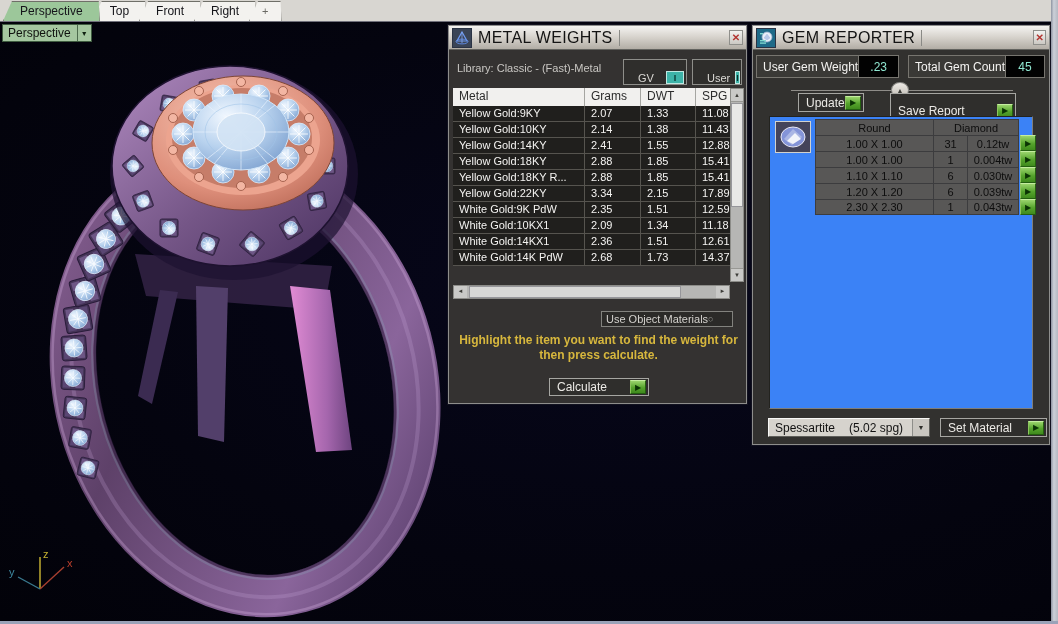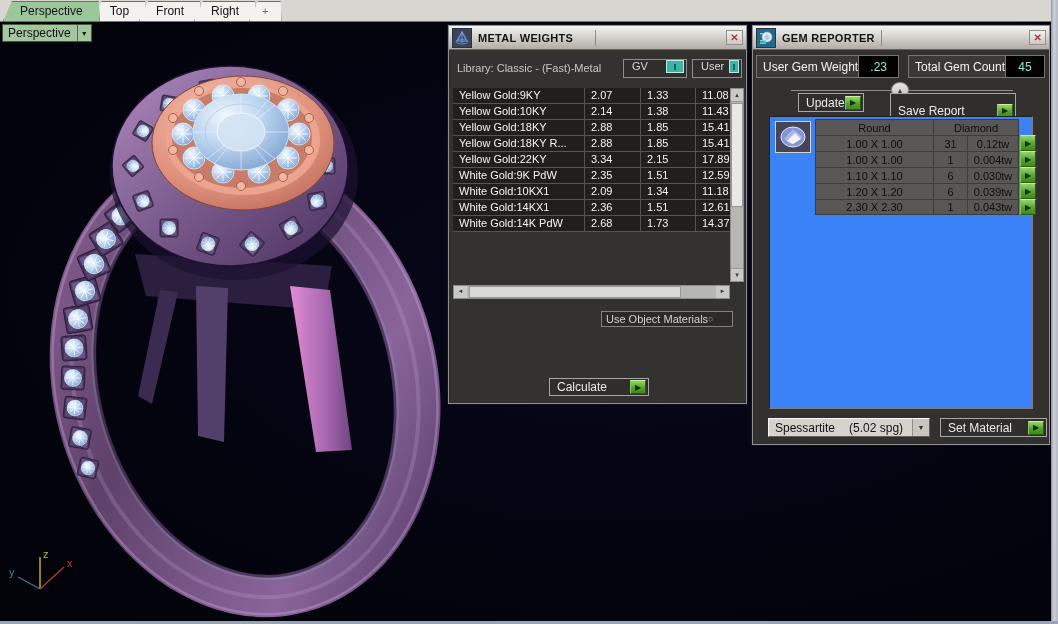--- a/index.html
+++ b/index.html
@@ -16,32 +16,32 @@
   
   .viewport{position:absolute;left:0;top:22px;width:1051px;height:599px;background:radial-gradient(ellipse at 60% 45%,#07071c 0%,#04040f 60%,#020209 100%);overflow:hidden}
   .vplabel{position:absolute;left:2px;top:2px;display:flex;align-items:stretch;background:#a5c7a0;border:1px solid #3f5c40;font-size:12px;color:#10120f;z-index:4;height:18px}
   .vplabel .vptext{padding:1px 6px 0 5px}
   .vplabel .vparrow{border-left:1px solid #4c6b4c;width:14px;display:flex;align-items:center;justify-content:center;font-size:7px;color:#102010}
 
   
   .panel{position:absolute;background:#343231;border:1px solid #8e8e8c;box-shadow:0 0 0 1px #11111f}
   .titlebar{position:absolute;left:0;top:0;right:0;height:24px;background:linear-gradient(180deg,#f4f3f1 0%,#d9d5cf 45%,#b2ada5 100%);border-bottom:1px solid #63635f;display:flex;align-items:center;padding:0 3px;gap:6px}
   .title-icon{width:20px;height:20px;flex:0 0 20px;border:1px solid #2a3344;display:flex;align-items:center;justify-content:center}
-  .ptitle{font-size:11px;font-weight:bold;color:#141414;letter-spacing:.3px;white-space:nowrap}
+  .ptitle{font-size:16px;font-weight:normal;color:#141414;letter-spacing:.3px;white-space:nowrap}
   .tsep{width:1px;height:16px;background:#8a8a86;margin-left:auto}
   .tspace{width:118px}
   .close-btn{width:17px;height:15px;background:linear-gradient(#f2f2f0,#ccc9c3);border:1px solid #8f8f8b;color:#b23430;font-size:10px;line-height:13px;text-align:center;font-weight:bold;cursor:default}
 
   .ga{background:linear-gradient(180deg,#9ad46c 0%,#55a32c 55%,#3f8a1d 100%);border:1px solid #245f10;border-top-color:#c4eda0;border-left-color:#8cc45e;color:#0b3304;font-size:8px;display:flex;align-items:center;justify-content:center;flex:0 0 16px;width:16px;height:14px}
   .dbtn{background:#2f2e2c;border:1px solid #a6a6a2;color:#eceae6;font-size:12px;display:flex;align-items:center;justify-content:space-between;padding:1px 2px 1px 7px;cursor:default}
 
   
   #mw{left:448px;top:25px;width:299px;height:379px}
   .mw-library{position:absolute;left:8px;top:36px;font-size:11px;color:#c9c7c3}
-  .tglbtn{position:absolute;height:19px;background:#2f2e2c;border:1px solid #8e8e8a;display:flex;align-items:flex-start;justify-content:space-between;padding:0 2px 0 8px;font-size:11px;color:#dcdad6}
+  .tglbtn{position:absolute;height:26px;background:#2f2e2c;border:1px solid #8e8e8a;display:flex;align-items:flex-end;justify-content:space-between;padding:0 2px 0 14px;font-size:11px;color:#dcdad6}
   .tglbox{width:18px;height:13px;background:#3db3a8;border:1px solid #bfe8e2;color:#07332e;font-size:9px;font-weight:bold;display:flex;align-items:center;justify-content:center;margin-left:5px}
   #gvbtn{left:174px;top:33px;width:64px}
   #userbtn{left:243px;top:33px;width:50px}
 
   .mtable{position:absolute;left:4px;top:62px;width:277px}
   .mhead{display:flex;height:18px;background:#f1f0ee;color:#2c2c2c;font-size:12px;line-height:17px}
   .mhead>div{border-right:1px solid #a5a5a1;padding-left:6px;white-space:nowrap;overflow:hidden}
   .mrow{display:flex;height:16px;background:#201f1d;border-bottom:1px solid #56544f;font-size:11px;color:#f4f3f1;line-height:15px}
   .mrow>div{border-right:1px solid #56544f;padding-left:6px;white-space:nowrap;overflow:hidden}
   .c-metal{width:132px;flex:0 0 132px}.c-grams{width:56px;flex:0 0 56px}.c-dwt{width:55px;flex:0 0 55px}.c-spg{width:34px;flex:1;border-right:none!important}
@@ -276,35 +276,47 @@
     <div class="tglbtn" id="gvbtn">
       <span>GV</span>
       <span class="tglbox">I</span>
     </div>
     <div class="tglbtn" id="userbtn">
       <span>User</span>
       <span class="tglbox">I</span>
     </div>
 
     <div class="mtable">
+      <div class="mhead">
+        <div class="c-metal">Metal</div>
+        <div class="c-grams">Grams</div>
+        <div class="c-dwt">DWT</div>
+        <div class="c-spg">SPG</div>
+      </div>
       <div id="metal-rows">
   <div class="mrow">
     <div class="c-metal">Yellow Gold:9KY</div>
     <div class="c-grams">2.07</div>
     <div class="c-dwt">1.33</div>
     <div class="c-spg">11.08</div>
   </div>
 
   <div class="mrow">
     <div class="c-metal">Yellow Gold:10KY</div>
     <div class="c-grams">2.14</div>
     <div class="c-dwt">1.38</div>
     <div class="c-spg">11.43</div>
   </div>
 
+  <div class="mrow">
+    <div class="c-metal">Yellow Gold:14KY</div>
+    <div class="c-grams">2.41</div>
+    <div class="c-dwt">1.55</div>
+    <div class="c-spg">12.88</div>
+  </div>
 
   <div class="mrow">
     <div class="c-metal">Yellow Gold:18KY</div>
     <div class="c-grams">2.88</div>
     <div class="c-dwt">1.85</div>
     <div class="c-spg">15.41</div>
   </div>
 
   <div class="mrow">
     <div class="c-metal">Yellow Gold:18KY R...</div>
@@ -360,20 +372,21 @@
       <div class="hbtn" style="font-size:6px">◄</div>
       <div class="hthumb"></div>
       <div class="hbtn right" style="font-size:6px">►</div>
     </div>
 
     <div class="uom">
       <span>Use Object Materials</span>
       <span class="radio">○</span>
     </div>
 
+    <div class="mw-note">Highlight the item you want to find the weight for then press calculate.</div>
 
     <div class="dbtn" id="calcbtn">
       <span>Calculate</span>
       <span class="ga">▶</span>
     </div>
   </div>
 
   <div class="panel" id="gr">
     <div class="titlebar">
       <span class="title-icon" style="background:#1e6a88">

